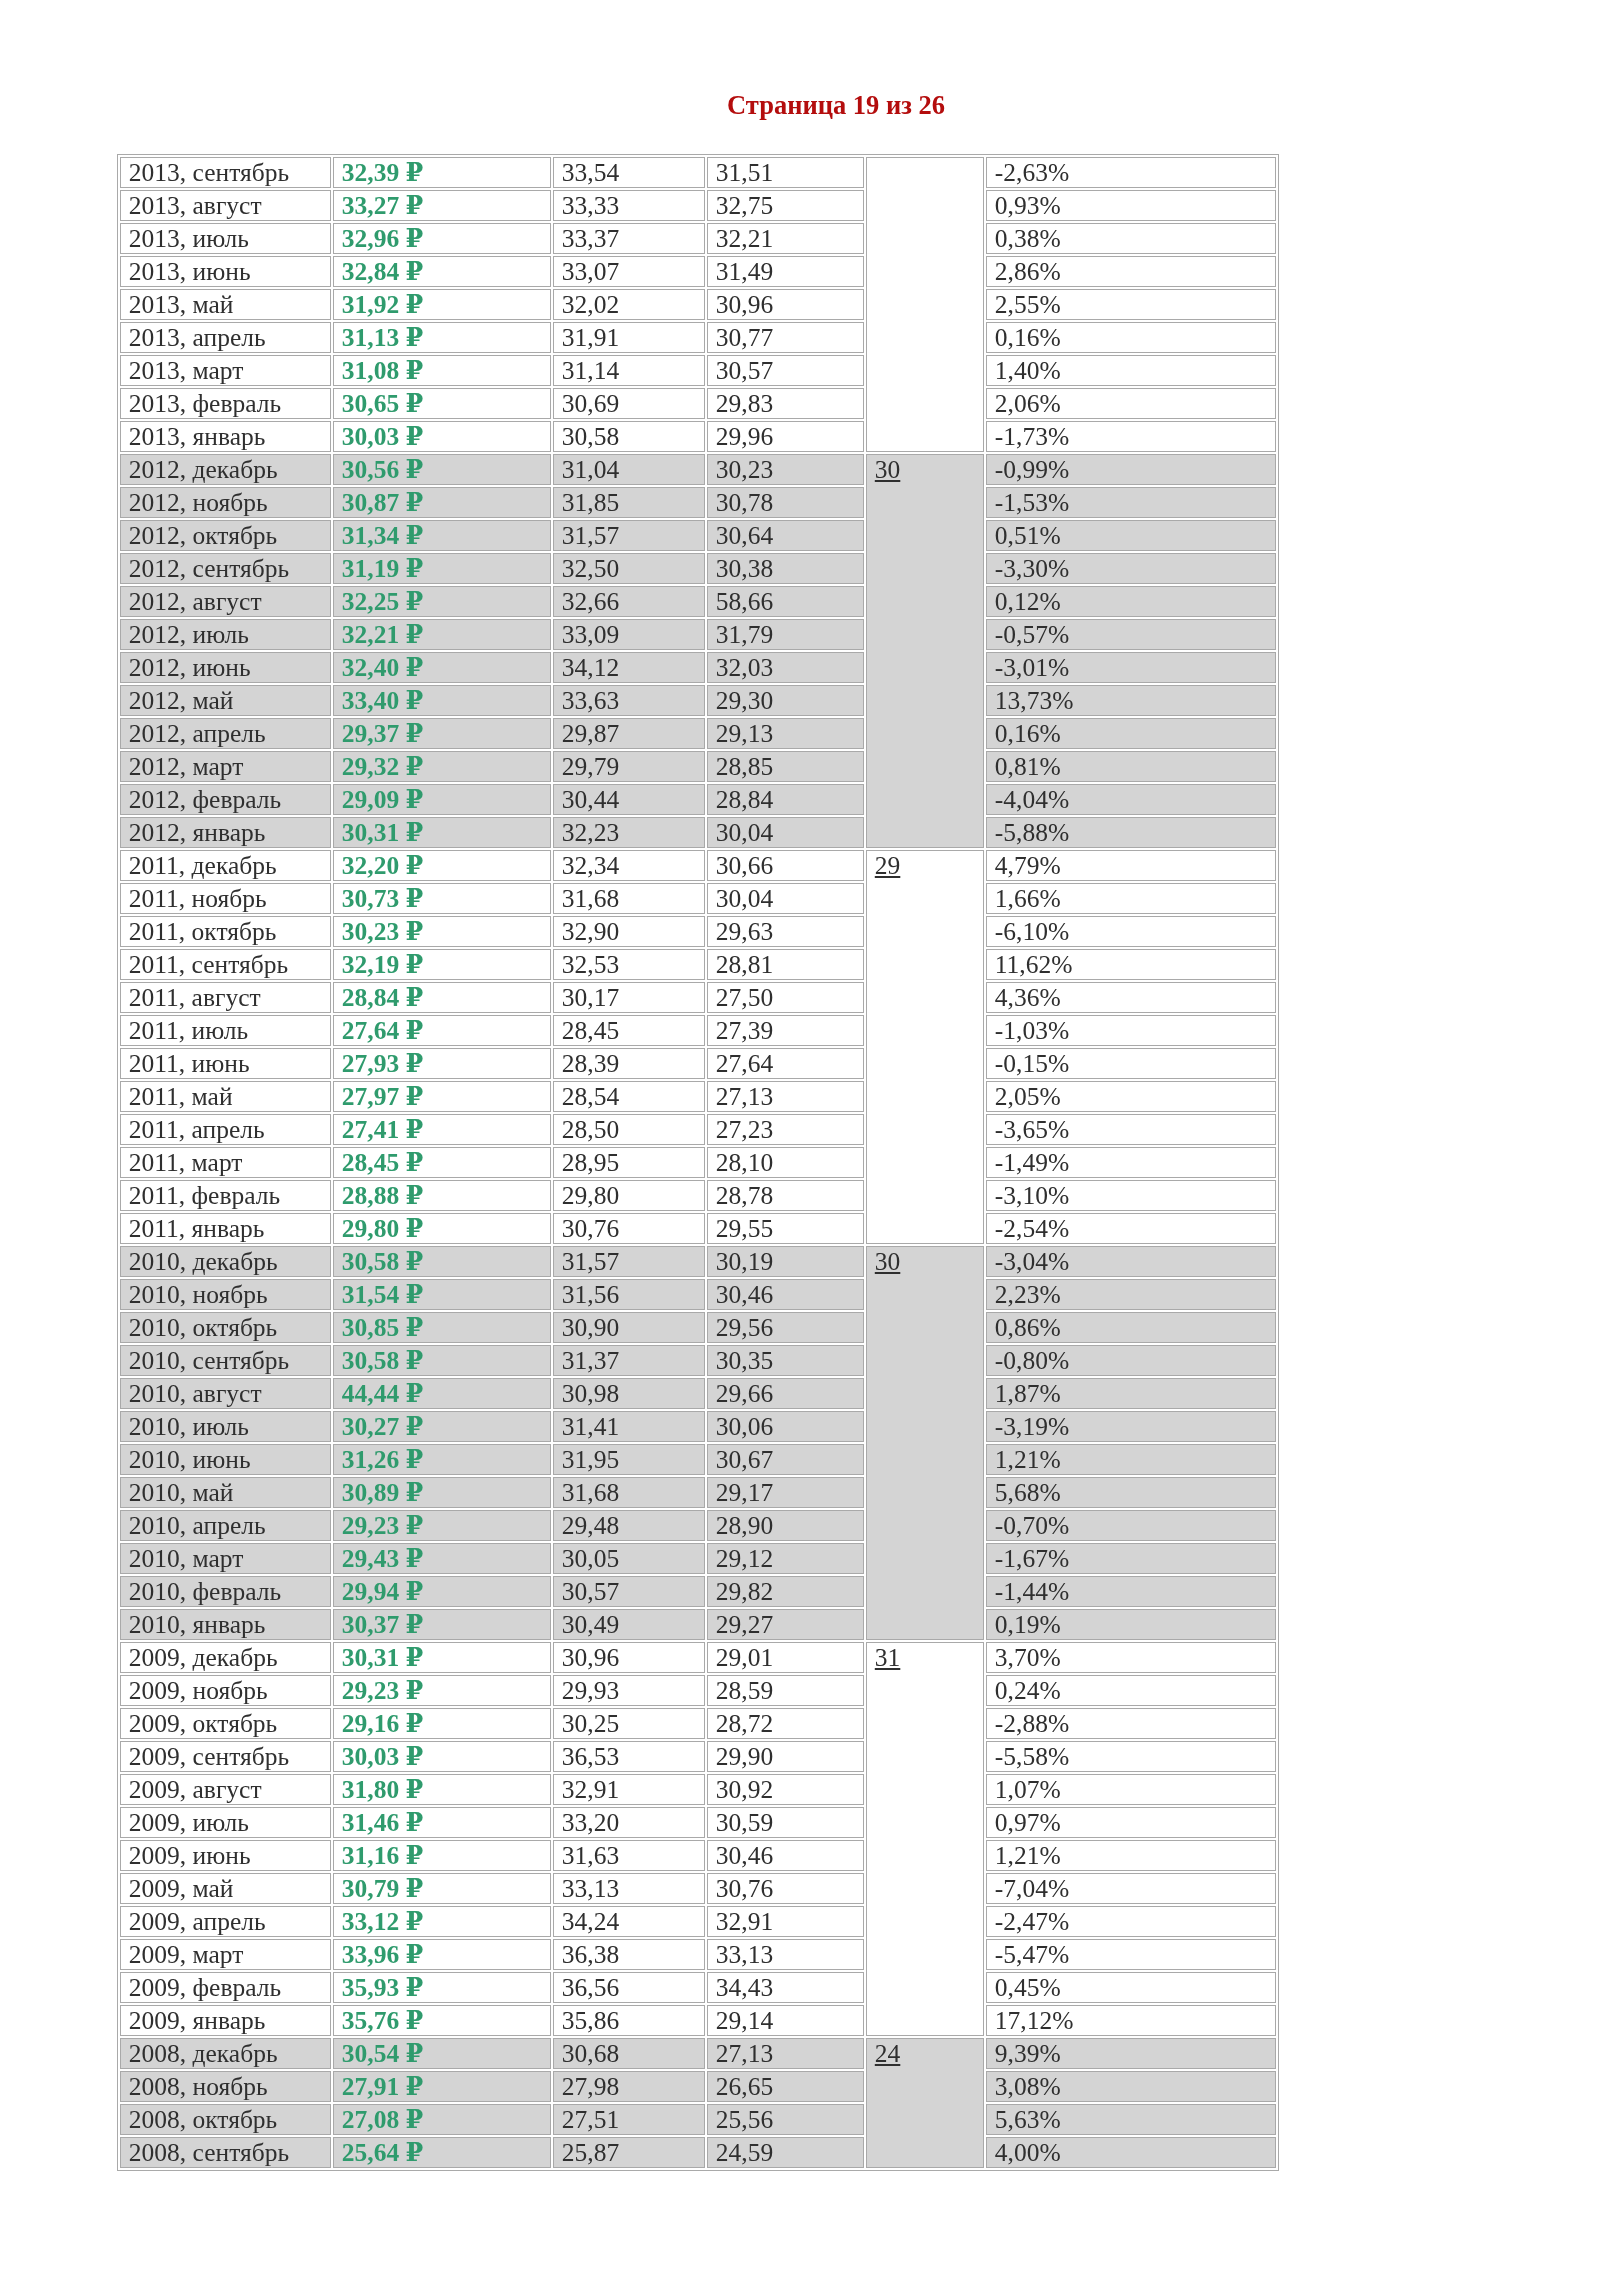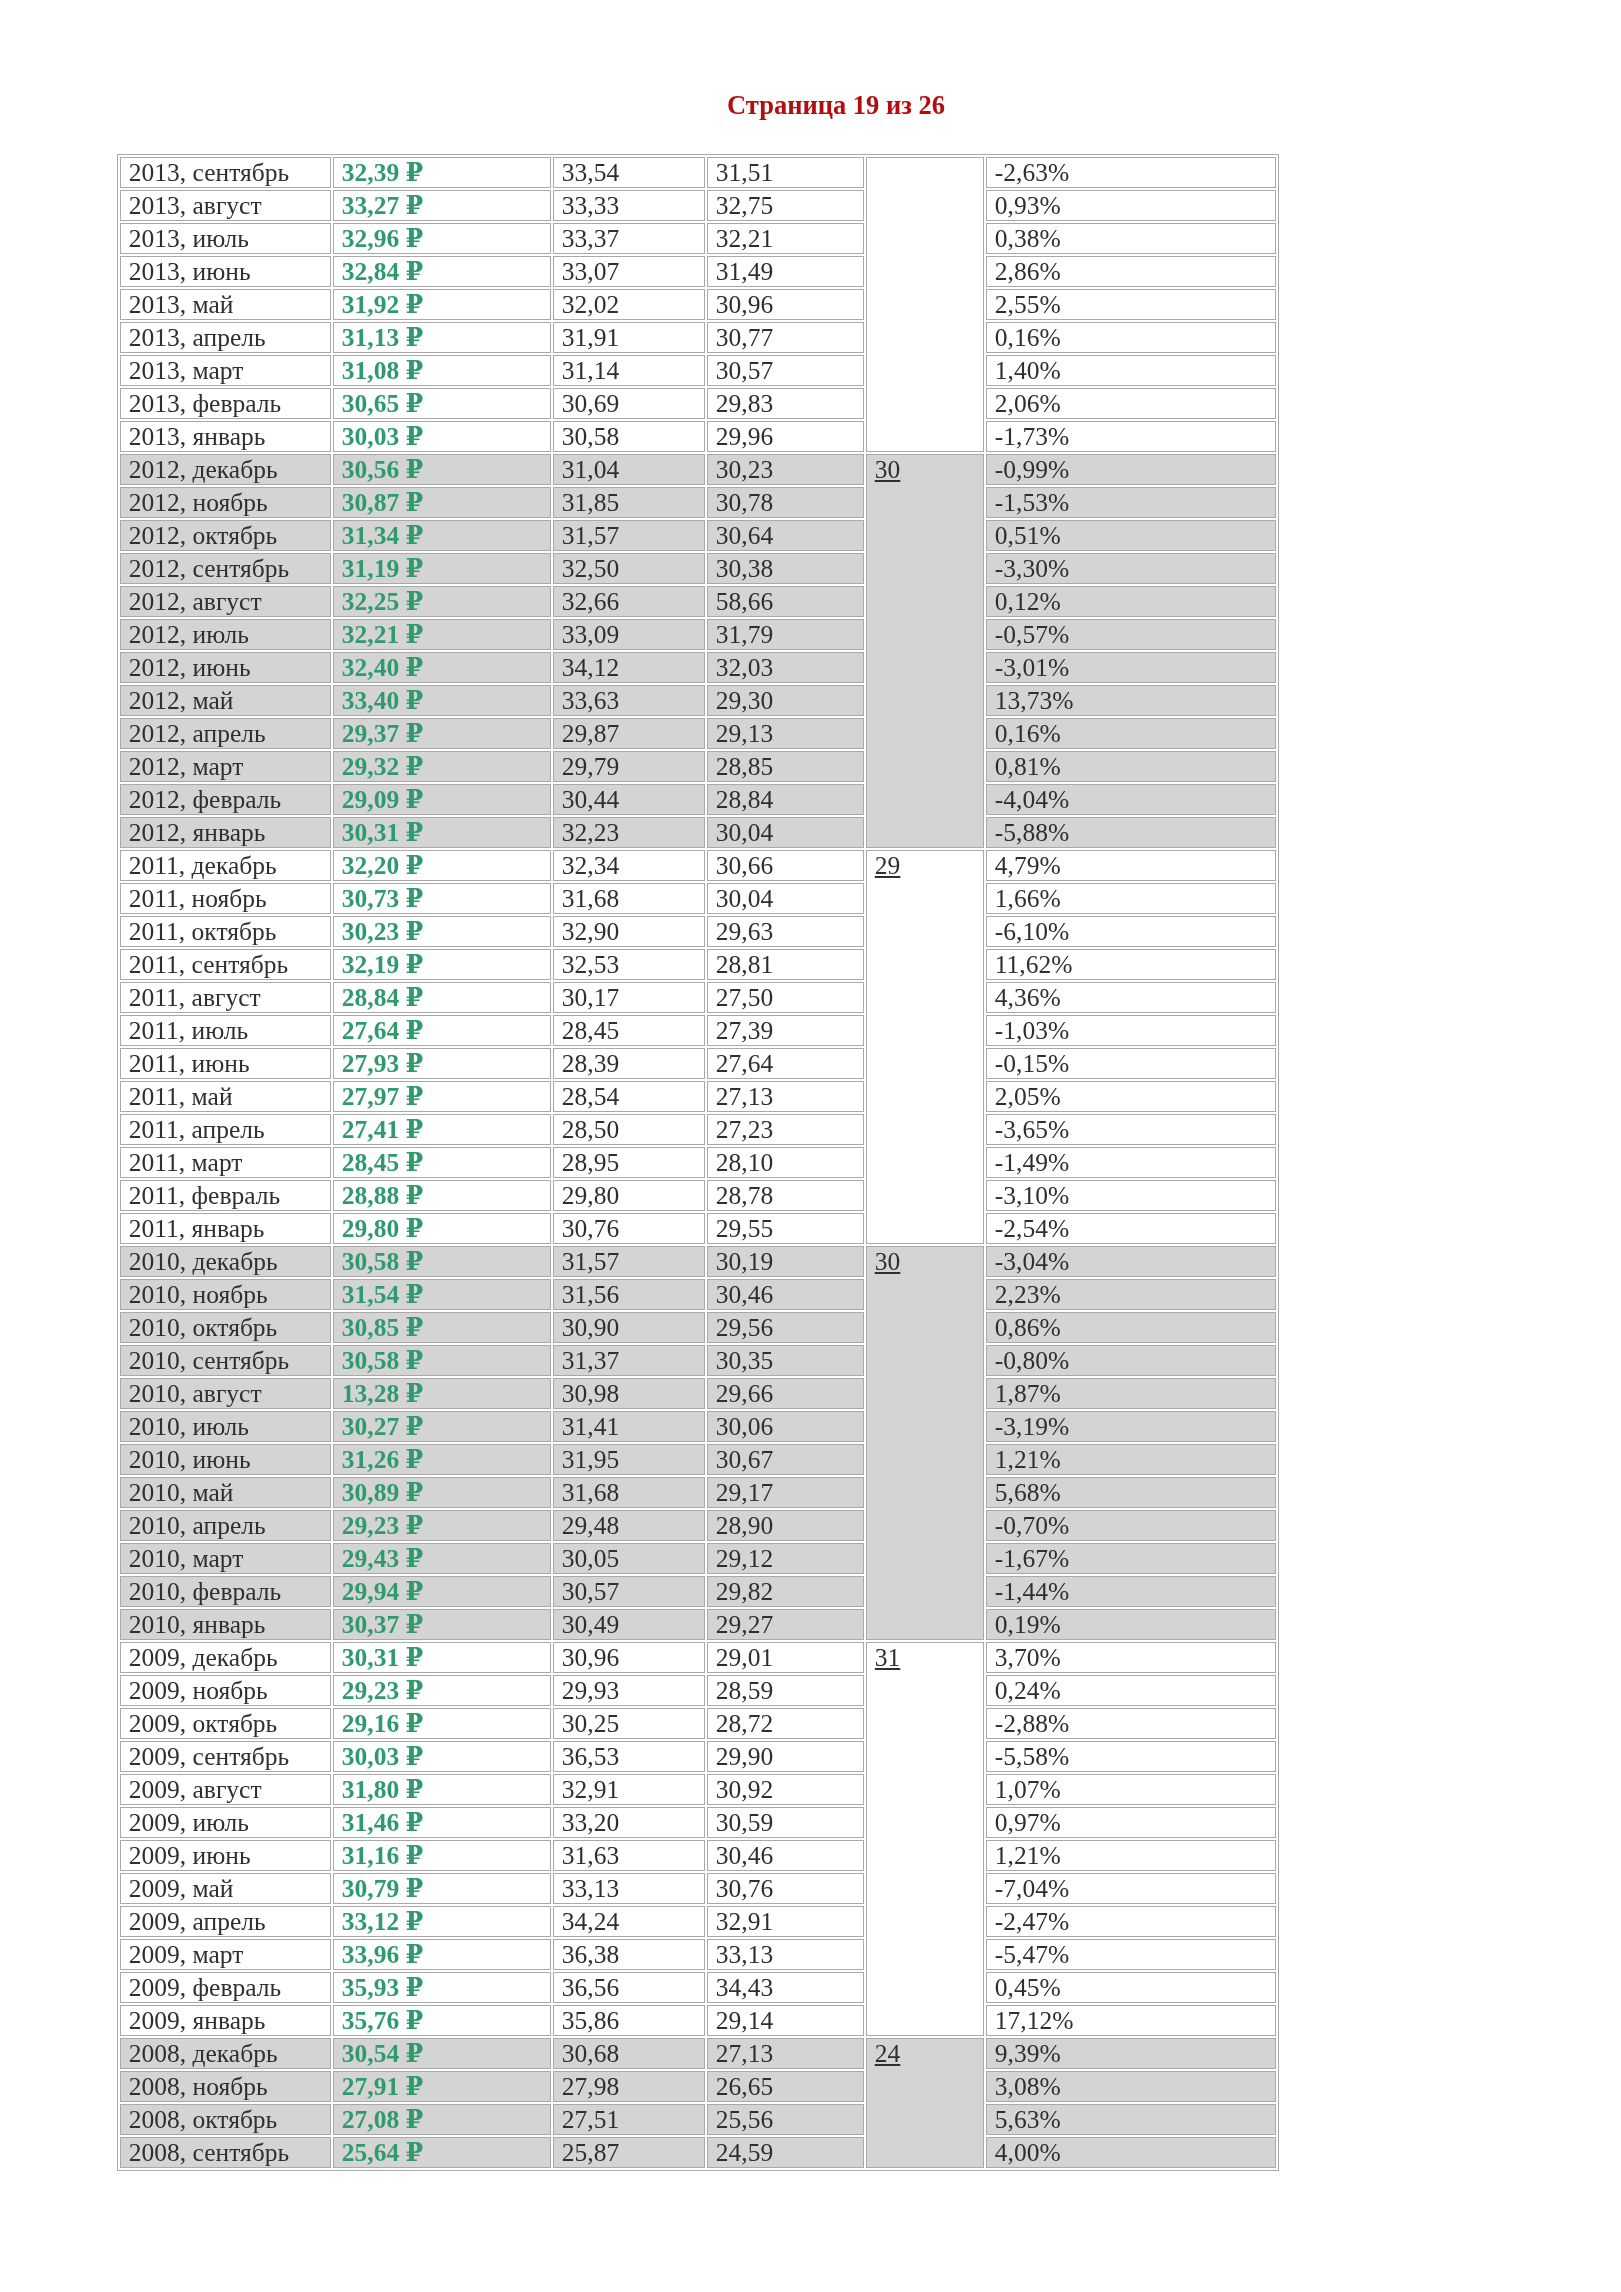--- a/index.html
+++ b/index.html
@@ -329,21 +329,21 @@
         </tr>
         <tr class="shaded">
           <td>2010, сентябрь</td>
           <td class="rate">30,58 ₽</td>
           <td>31,37</td>
           <td>30,35</td>
           <td>-0,80%</td>
         </tr>
         <tr class="shaded">
           <td>2010, август</td>
-          <td class="rate">13,28 ₽</td>
+          <td class="rate">44,44 ₽</td>
           <td>30,98</td>
           <td>29,66</td>
           <td>1,87%</td>
         </tr>
         <tr class="shaded">
           <td>2010, июль</td>
           <td class="rate">30,27 ₽</td>
           <td>31,41</td>
           <td>30,06</td>
           <td>-3,19%</td>

